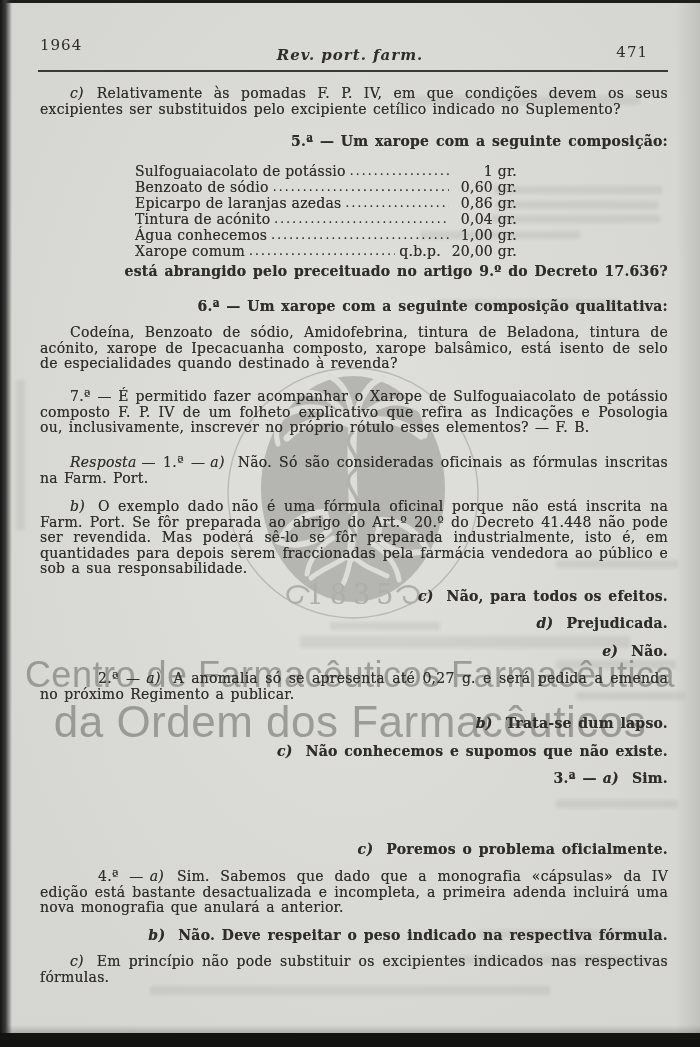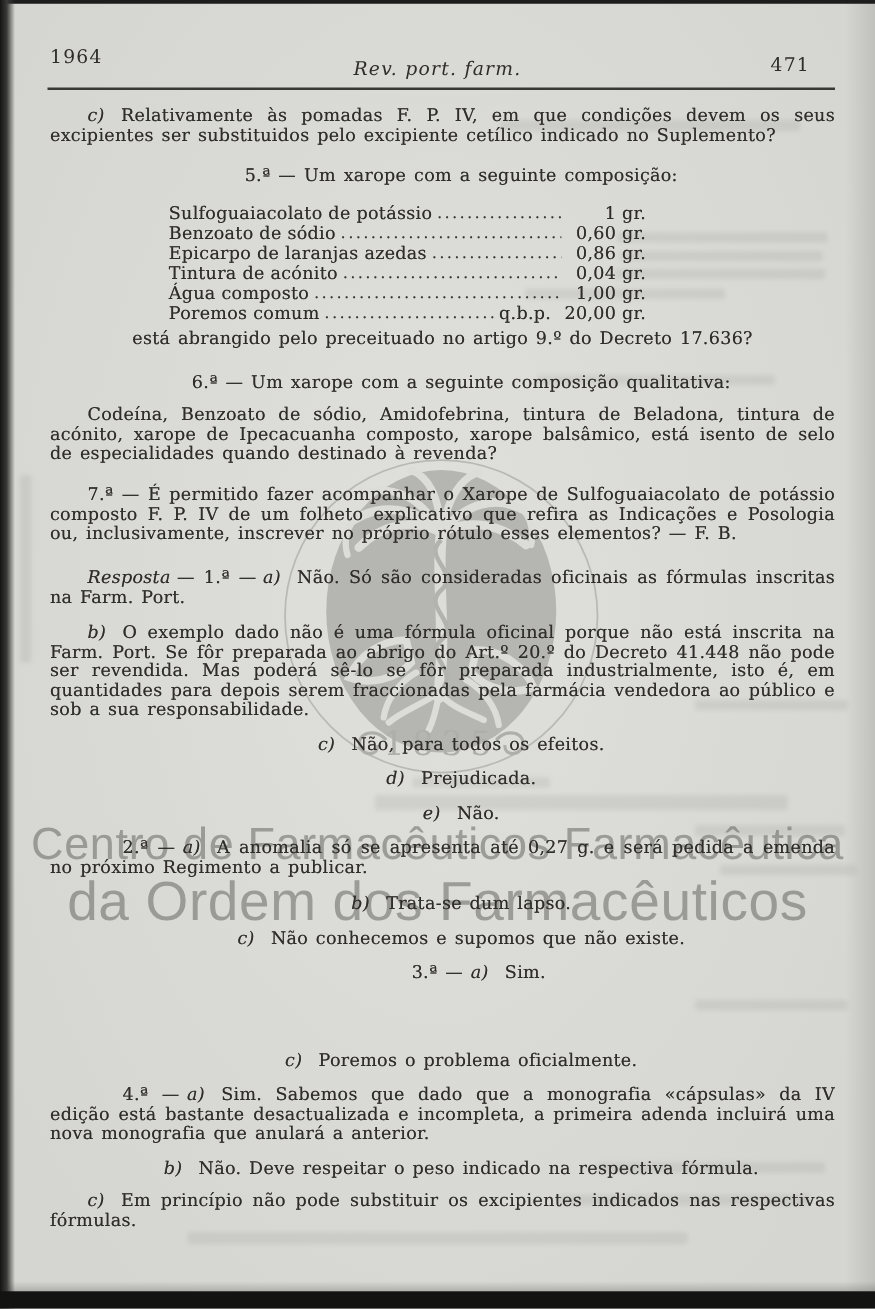--- a/index.html
+++ b/index.html
@@ -29,40 +29,40 @@
   .emblem { position:absolute; left:225px; top:362px; z-index:2; }
   .wm-line { position:absolute; left:0; width:100%; text-align:center; z-index:3;
     font-family:"Liberation Sans",sans-serif; font-weight:400;
     color:rgba(96,96,92,0.52); letter-spacing:0.5px; white-space:nowrap; }
   .wm1 { top:654px; font-size:36px; }
   .wm2 { top:697px; font-size:44px; }
 
   
   .hdr-year { position:absolute; left:40px; top:36px; font-size:15px; letter-spacing:1px; z-index:5; }
   .hdr-journal { position:absolute; left:0; top:46px; width:100%; text-align:center;
-    font-size:15px; font-style:italic; font-weight:normal; letter-spacing:1px; z-index:5; }
+    font-size:15px; font-style:italic; font-weight:bold; letter-spacing:1px; z-index:5; }
   .hdr-page { position:absolute; right:52px; top:43px; font-size:15px; letter-spacing:1px; z-index:5; }
   .hdr-rule { position:absolute; left:38px; top:70px; width:630px; height:2px; background:#3a3832; z-index:5; }
 
   
   .para {
     position:absolute; left:40px; width:628px; margin:0; z-index:5;
     font-size:14px; line-height:15.5px; letter-spacing:0.25px; word-spacing:1.5px;
     text-align:justify; text-shadow:0 0 0.4px rgba(47,45,42,0.65);
   }
-  .single { text-align:center; }
+  .single { text-align:right;font-weight:bold; }
   .ind { text-indent:30px; }
   .mk { font-style:italic; margin-right:13px; }
   .pfx { margin-right:6px;margin-left:28px; }
   .lead-it { font-style:italic; margin-right:5px; }
   .mid { margin-right:5px; }
 
   
   .recipe { position:absolute; left:135px; top:163px; width:382px; z-index:5; }
-  .rrow { display:flex; align-items:center; height:16px; font-size:14px;
+  .rrow { display:flex; align-items:flex-end; height:16px; font-size:14px;
     letter-spacing:0.25px; text-shadow:0 0 0.4px rgba(47,45,42,0.65); }
   .rname { white-space:nowrap; margin-right:4px; }
   .rdots { flex:1; overflow:hidden; white-space:nowrap; font-size:12px;
     letter-spacing:2.2px; color:#3a3834; position:relative; top:-1px; }
   .rdots::before { content:"........................................................................"; }
   .rqual { margin:0 8px 0 4px; white-space:nowrap; }
   .rval { min-width:68px; text-align:right; white-space:nowrap; }
 </style>
 </head>
 <body>
@@ -141,26 +141,26 @@
         <span class="rname">Epicarpo de laranjas azedas</span>
         <span class="rdots"></span>
         <span class="rval">0,86 gr.</span>
       </div>
     <div class="rrow">
         <span class="rname">Tintura de acónito</span>
         <span class="rdots"></span>
         <span class="rval">0,04 gr.</span>
       </div>
     <div class="rrow">
-        <span class="rname">Água composto</span>
+        <span class="rname">Água conhecemos</span>
         <span class="rdots"></span>
         <span class="rval">1,00 gr.</span>
       </div>
     <div class="rrow">
-        <span class="rname">Poremos comum</span>
+        <span class="rname">Xarope comum</span>
         <span class="rdots"></span>
         <span class="rqual">q.b.p.</span>
         <span class="rval">20,00 gr.</span>
       </div>
   </div>
 
   <p class="para single" style="top:264px">está abrangido pelo preceituado no artigo 9.º do Decreto 17.636?</p>
 
   <p class="para ind single" style="top:299px">6.ª — Um xarope com a seguinte composição qualitativa:</p>
 

